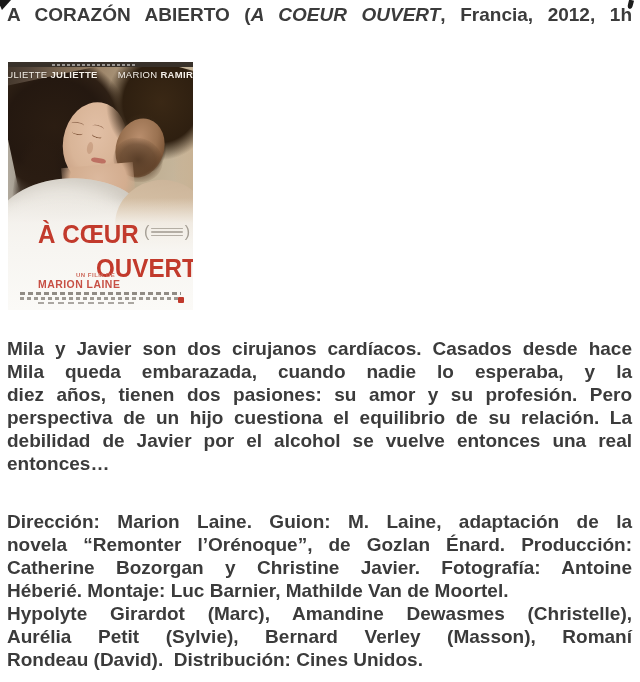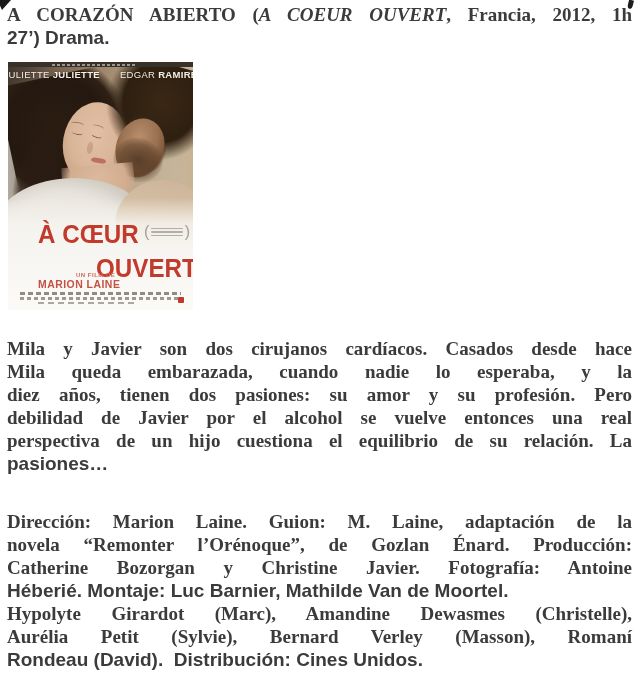--- a/index.html
+++ b/index.html
@@ -8,21 +8,21 @@
     position:relative;
     background:#ffffff;
     font-family:"Liberation Sans", sans-serif;
     font-weight:700;
     color:#3b3b3b;
     overflow:hidden;
   }
 
   
   .textblock { position:absolute; left:7px; right:8px; font-size:19px; line-height:23px; }
-  .jl      { text-align:justify; text-align-last:justify;font-family:Liberation Serif, serif; }
+  .jl      { text-align:justify; text-align-last:justify; }
   .jl-last { text-align:justify; text-align-last:left; }
   .it { font-style:italic; }
 
   #title-block    { top:3px; }
   #synopsis-block { top:337px; }
   #credits-block  { top:510px; }
 
   
   .artifact-tl { position:absolute; left:0; top:0; width:11px; height:10px;
                  background:#191919; clip-path:polygon(0 0,100% 0,18% 100%,0 55%); }
@@ -115,21 +115,20 @@
   .p-logo { right:9px; top:235px; width:6px; height:6px; background:#c0392b; border-radius:1px; }
 </style>
 </head>
 <body>
 
 <div class="artifact-tl"></div>
 <div class="artifact-tr"></div>
 
 <div class="textblock" id="title-block">
   <div class="jl"><span>A CORAZÓN ABIERTO (</span><span class="it">A COEUR OUVERT</span><span>, Francia, 2012, 1h</span></div>
-  <div class="jl-last">27’) Drama.</div>
 </div>
 
 <div id="poster">
   <div class="abs p-photo"></div>
   <div class="abs bg-left"></div>
   <div class="abs bg-right"></div>
 
   <div class="abs w-hair"></div>
   <div class="abs w-hair2"></div>
   <div class="abs w-face"></div>
@@ -146,21 +145,21 @@
   <div class="abs w-chest"></div>
   <div class="abs shirt"></div>
   <div class="abs m-shoulder"></div>
   <div class="abs p-fade"></div>
 
   <div class="abs p-topbar"></div>
   <div class="abs p-microtop"></div>
 
   <div class="abs p-names">
     <span><span class="fn">JULIETTE</span> <span class="ln">JULIETTE</span></span>
-    <span><span class="fn">EDGAR</span> <span class="ln">RAMIREZ</span></span>
+    <span><span class="fn">MARION</span> <span class="ln">RAMIREZ</span></span>
   </div>
 
   <div class="abs p-title1">À CŒUR</div>
   <div class="abs p-title2">OUVERT</div>
   <div class="abs p-byline">UN FILM DE</div>
   <div class="abs p-director">MARION LAINE</div>
 
   <div class="abs p-laurel">
     <span class="paren">(</span>
     <span class="llines">
@@ -174,23 +173,23 @@
   <div class="abs p-micro1"></div>
   <div class="abs p-micro2"></div>
   <div class="abs p-micro3"></div>
   <div class="abs p-logo"></div>
 </div>
 
 <div class="textblock" id="synopsis-block">
   <div class="jl">Mila y Javier son dos cirujanos cardíacos. Casados desde hace</div>
   <div class="jl">Mila queda embarazada, cuando nadie lo esperaba, y la</div>
   <div class="jl">diez años, tienen dos pasiones: su amor y su profesión. Pero</div>
+  <div class="jl">perspectiva de un hijo cuestiona el equilibrio de su relación. La</div>
   <div class="jl">debilidad de Javier por el alcohol se vuelve entonces una real</div>
-  <div class="jl">perspectiva de un hijo cuestiona el equilibrio de su relación. La</div>
-  <div class="jl-last">pasiones…</div>
+  <div class="jl-last">entonces…</div>
 </div>
 
 <div class="textblock" id="credits-block">
   <div class="jl">Dirección: Marion Laine. Guion: M. Laine, adaptación de la</div>
   <div class="jl">novela “Remonter l’Orénoque”, de Gozlan Énard. Producción:</div>
   <div class="jl">Catherine Bozorgan y Christine Javier. Fotografía: Antoine</div>
   <div class="jl-last">Héberié. Montaje: Luc Barnier, Mathilde Van de Moortel.</div>
   <div class="jl">Hypolyte Girardot (Marc), Amandine Dewasmes (Christelle),</div>
   <div class="jl">Aurélia Petit (Sylvie), Bernard Verley (Masson), Romaní</div>
   <div class="jl-last">Rondeau (David).&nbsp; Distribución: Cines Unidos.</div>

